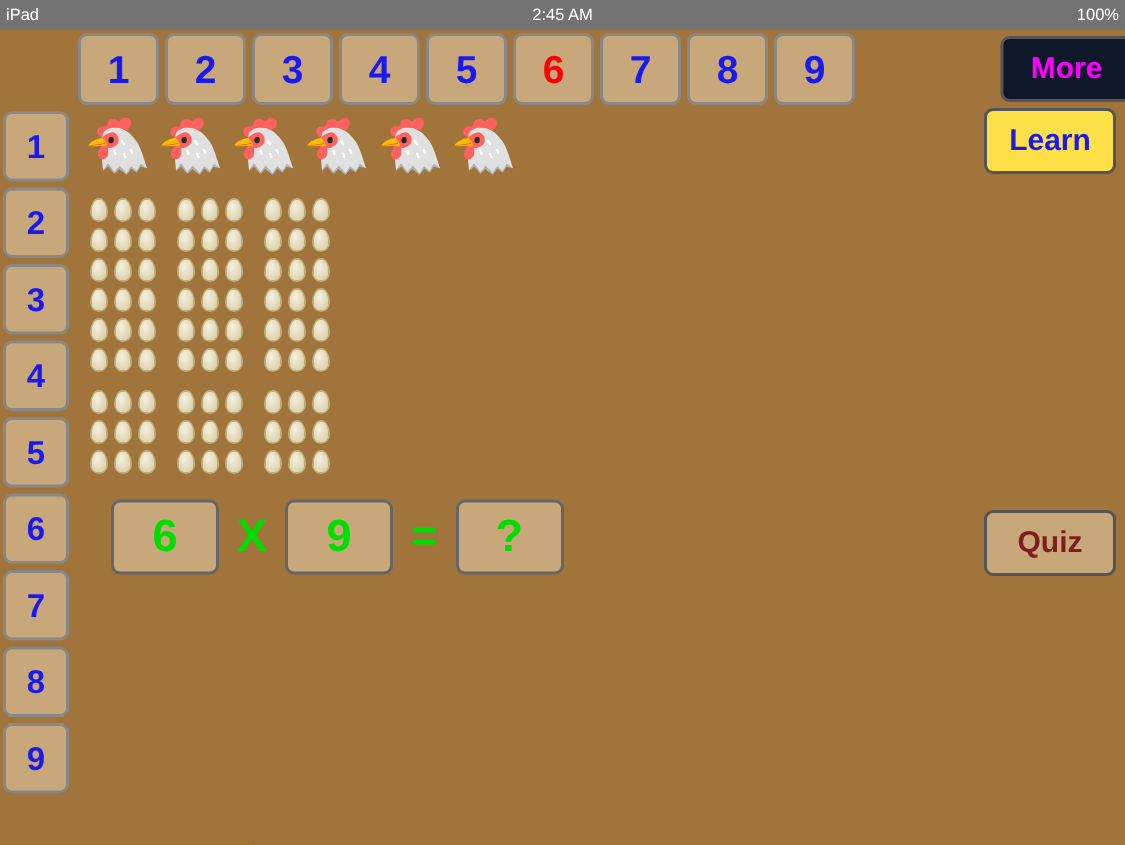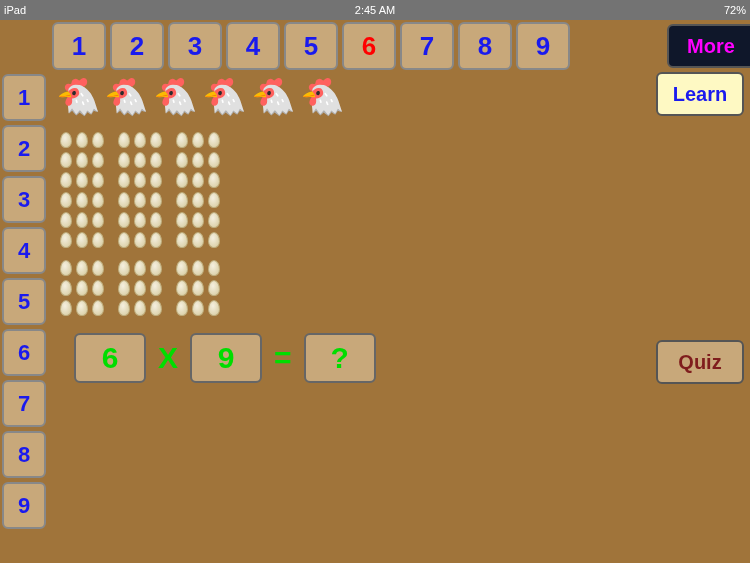--- a/index.html
+++ b/index.html
@@ -188,36 +188,36 @@
       font-weight: bold;
       cursor: pointer;
     }
 
     .btn-more {
       background: #0f172a;
       color: #ff00ff;
       margin-left: 22px;
     }
     .btn-learn {
-      background: #fef9c3;
+      background: #fde047;
       color: #1a1aee;
     }
     .btn-quiz {
       background: #c8a87a;
       color: #7f1d1d;
       margin-top: auto;
     }
   </style>
 </head>
 <body>
 
 <div id="status-bar">
   <span>iPad</span>
   <span class="center">2:45 AM</span>
-  <span>72%</span>
+  <span>100%</span>
 </div>
 
 <div id="main">
 
   <div id="left-col">
     <div style="height:52px;"></div>
     <div class="row-num">1</div>
     <div class="row-num">2</div>
     <div class="row-num">3</div>
     <div class="row-num">4</div>

